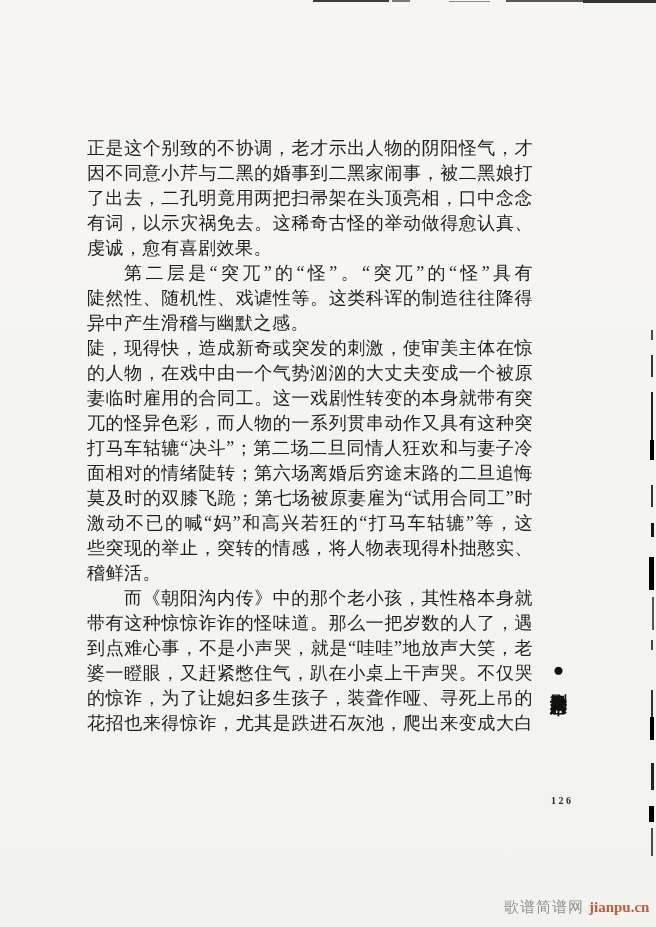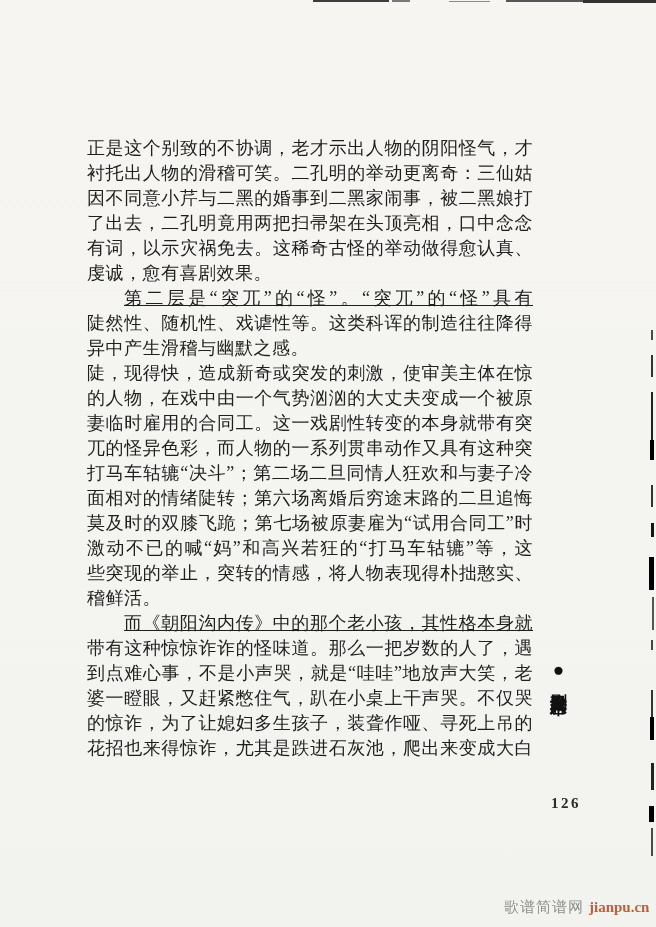--- a/index.html
+++ b/index.html
@@ -28,21 +28,21 @@
     white-space:nowrap;
     text-align:justify;
     text-align-last:left;
     letter-spacing:0.5px;
   }
   .tline.fill{
     white-space:normal;
     text-align-last:justify;
     overflow:hidden;
   }
-  .tline.indent{padding-left:37px;text-decoration:underline;}
+  .tline.indent{padding-left:37px;}
   .tline.indent.fill{width:409px;}
   
   .side-title{
     position:absolute;
     left:549px;top:659px;
     height:140px;
     writing-mode:vertical-rl;
     text-orientation:upright;
     color:#111;
     font-weight:700;
@@ -50,21 +50,21 @@
     letter-spacing:1px;
     line-height:1;
   }
   .side-title .bullet{
     font-size:19px;
     letter-spacing:0;
   }
   .page-number{
     position:absolute;
     left:551px;top:795px;
-    font-size:15px;
+    font-size:10px;
     letter-spacing:2.5px;
     color:#2a2a2a;
     font-weight:600;
   }
   
   .watermark{
     position:absolute;
     left:504px;top:898px;
     font-size:15px;
     white-space:nowrap;
@@ -116,21 +116,20 @@
   <div class="artifact a-r8"></div>
   <div class="artifact a-r9"></div>
   <div class="artifact a-r10"></div>
   <div class="artifact a-r11"></div>
   <div class="artifact a-r12"></div>
   <div class="artifact a-r13"></div>
   <div class="artifact a-r14"></div>
 
   <div class="body-text">
       <div class="tline fill">正是这个别致的不协调，老才示出人物的阴阳怪气，才</div>
-      <div class="tline fill">衬托出人物的滑稽可笑。二孔明的举动更离奇：三仙姑</div>
       <div class="tline fill">因不同意小芹与二黑的婚事到二黑家闹事，被二黑娘打</div>
       <div class="tline fill">了出去，二孔明竟用两把扫帚架在头顶亮相，口中念念</div>
       <div class="tline fill">有词，以示灾祸免去。这稀奇古怪的举动做得愈认真、愈</div>
       <div class="tline">虔诚，愈有喜剧效果。</div>
       <div class="tline indent fill">第二层是“突兀”的“怪”。“突兀”的“怪”具有</div>
       <div class="tline fill">陡然性、随机性、戏谑性等。这类科诨的制造往往降得</div>
       <div class="tline">异中产生滑稽与幽默之感。</div>
       <div class="tline fill">陡，现得快，造成新奇或突发的刺激，使审美主体在惊</div>
       <div class="tline fill">的人物，在戏中由一个气势汹汹的大丈夫变成一个被原</div>
       <div class="tline fill">妻临时雇用的合同工。这一戏剧性转变的本身就带有突</div>

